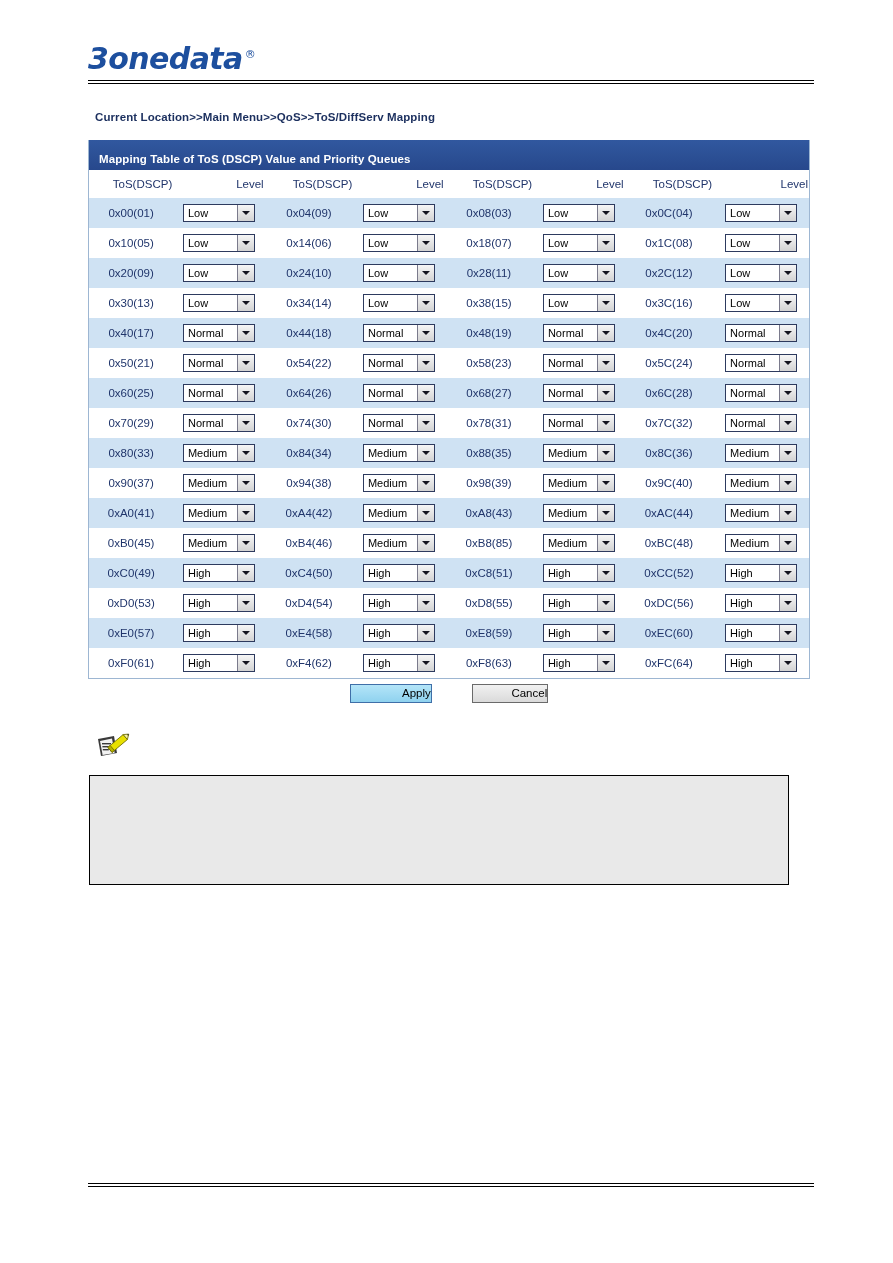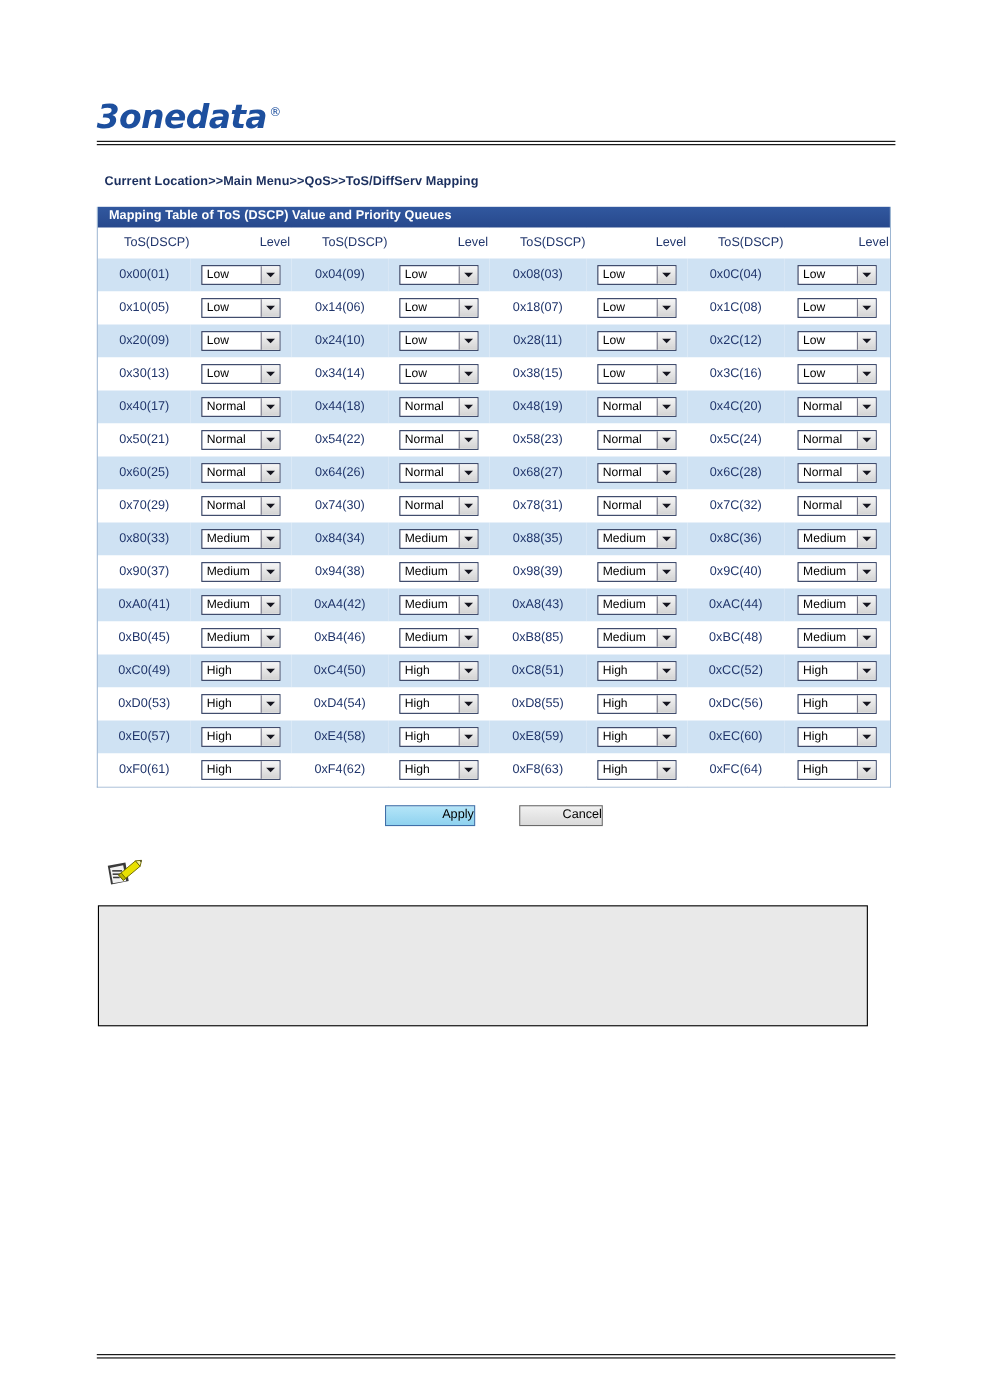--- a/index.html
+++ b/index.html
@@ -15,21 +15,20 @@
     color: #1b1b3a;
     position: relative;
     overflow: hidden;
   }
 
   .page {
     position: absolute;
     left: 0; top: 0;
     width: 893px;
     height: 904px;
-    margin-top: 48px;
   }
 
   
   .header {
     position: absolute;
     left: 88px;
     top: 44px;
     width: 726px;
   }
   .logo {
@@ -94,21 +93,21 @@
     border-top: none;
     box-sizing: border-box;
     background: #ffffff;
   }
   .panel-title {
     background: #2a4f9b;
     background: linear-gradient(to bottom, #31589f 0%, #27488c 100%);
     color: #ffffff;
     font-size: 11.5px;
     font-weight: bold;
-    padding: 1px 0 4px 10px;
+    padding: 12px 0 4px 10px;
     letter-spacing: 0.1px;
     line-height: 14px;
     height: 14px;
   }
 
   table.map {
     border-collapse: collapse;
     width: 100%;
     table-layout: fixed;
   }

